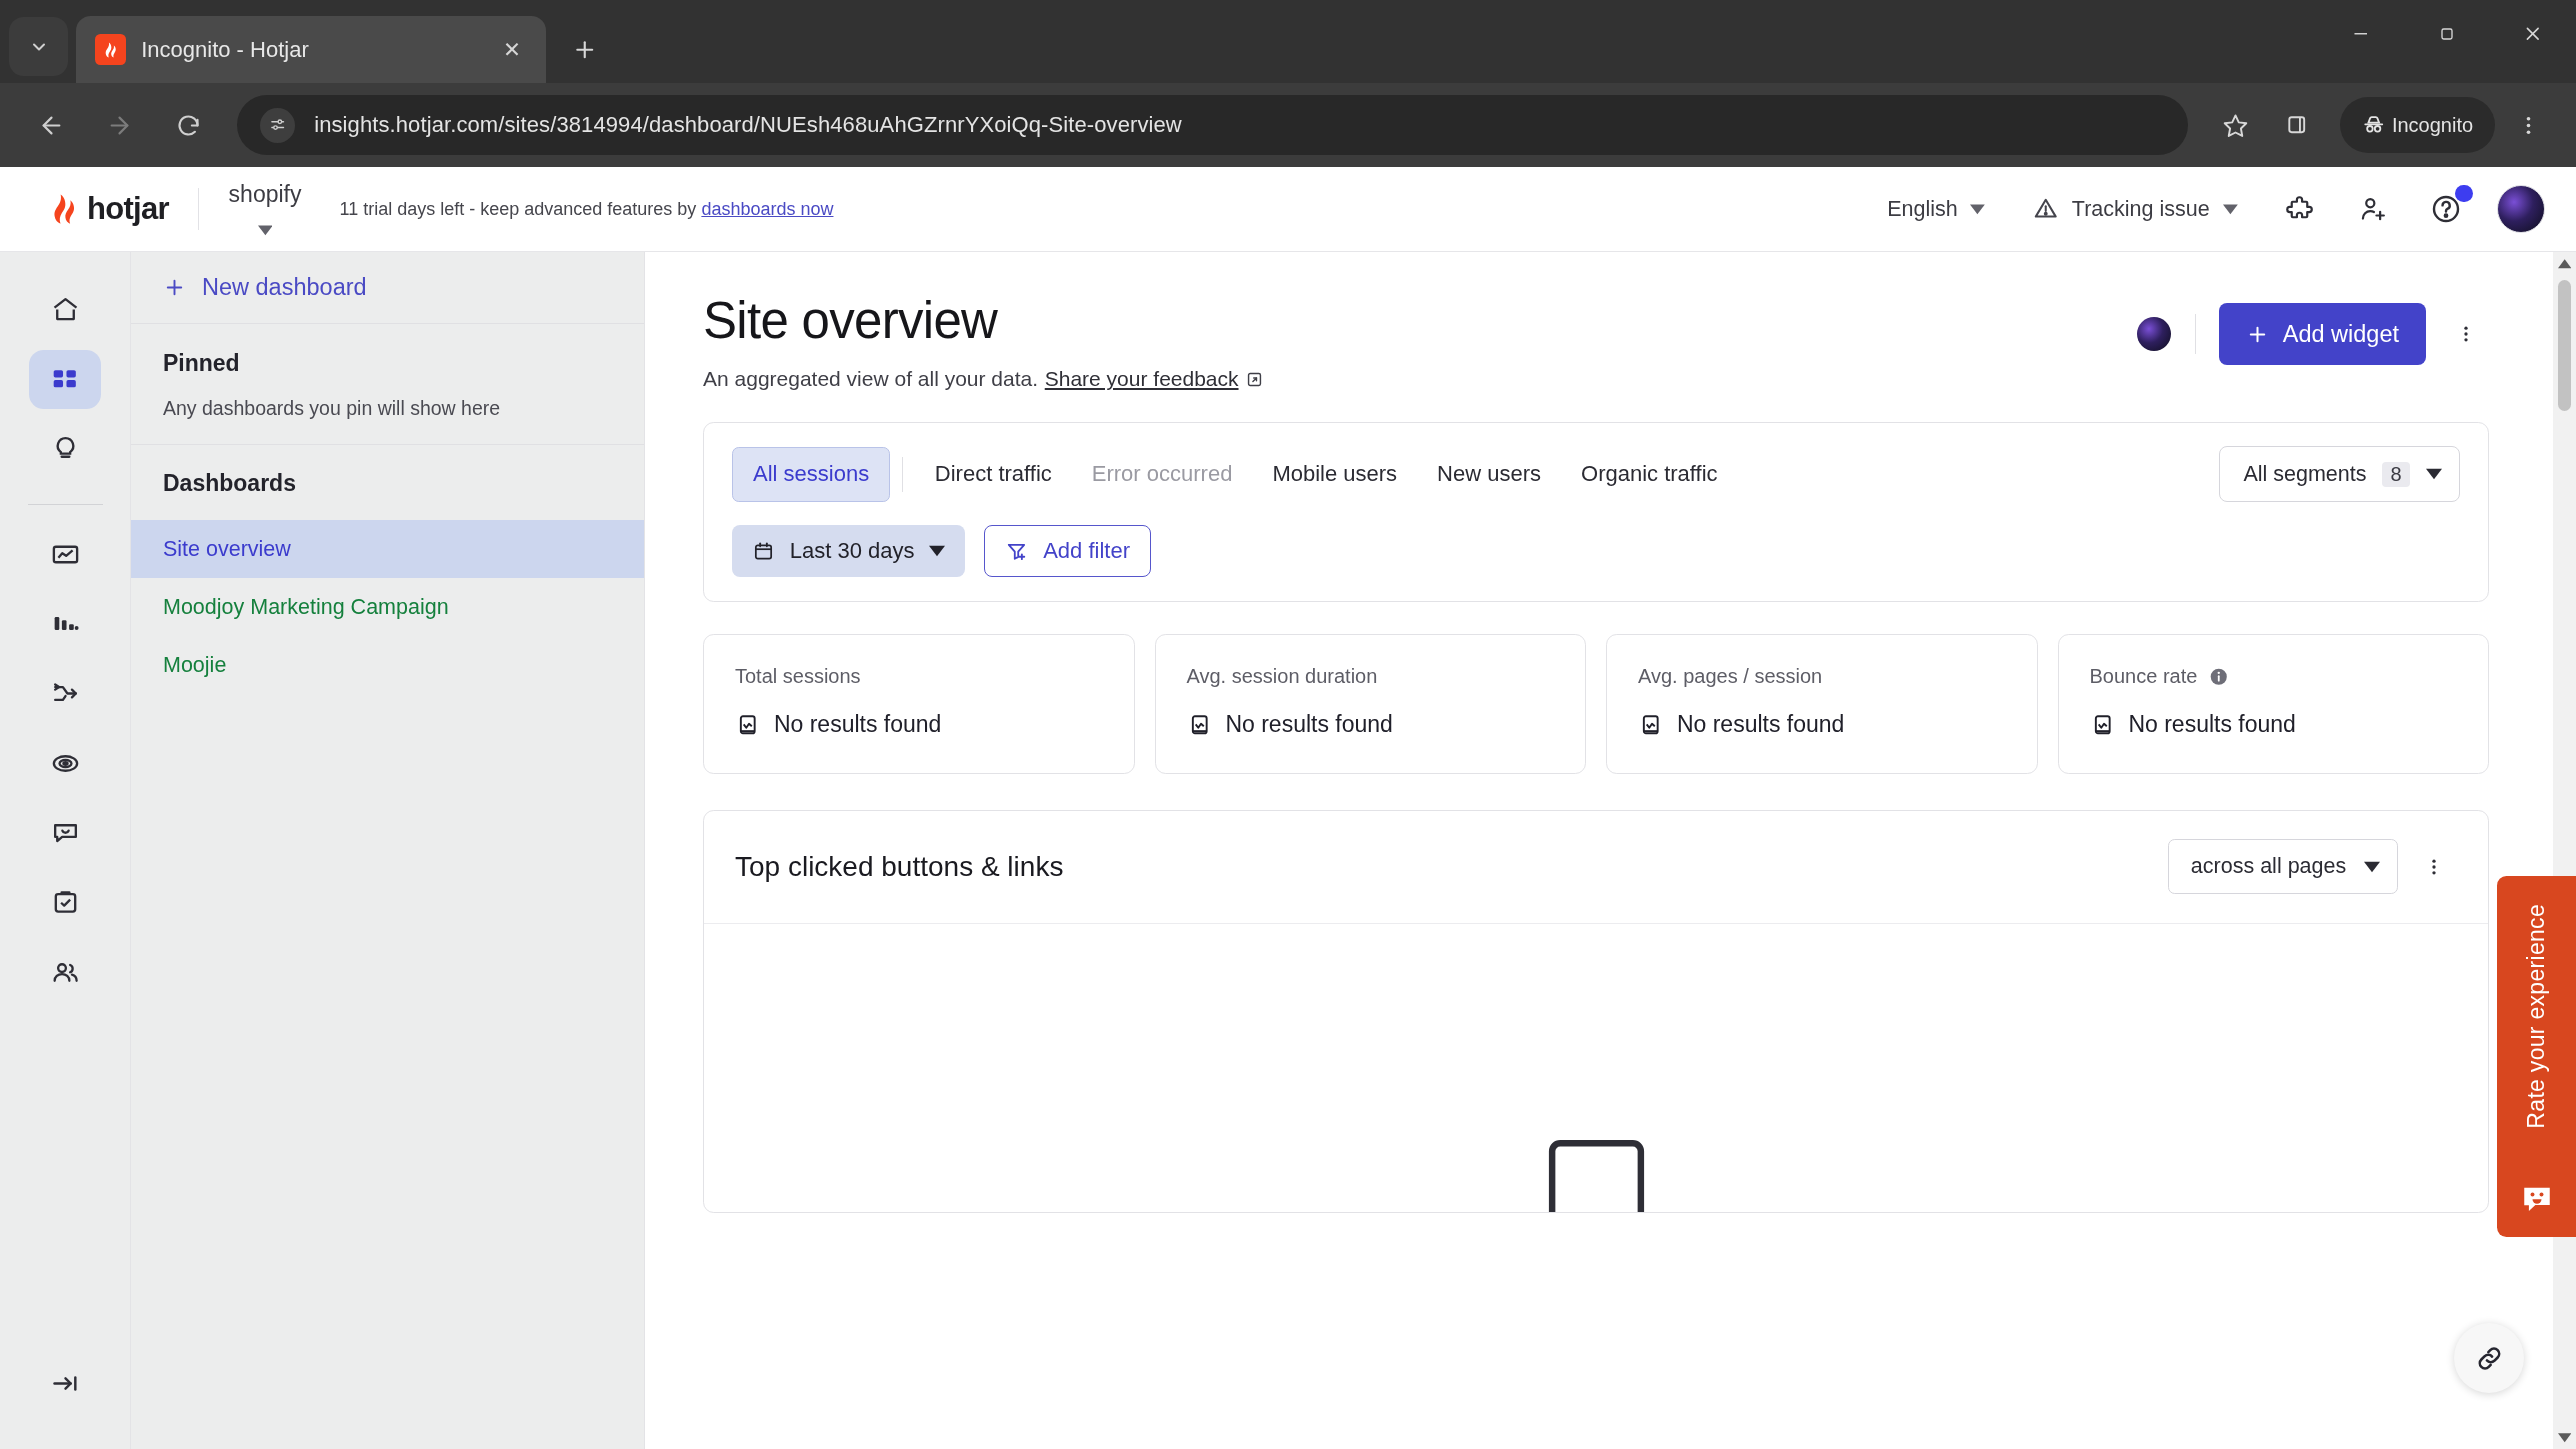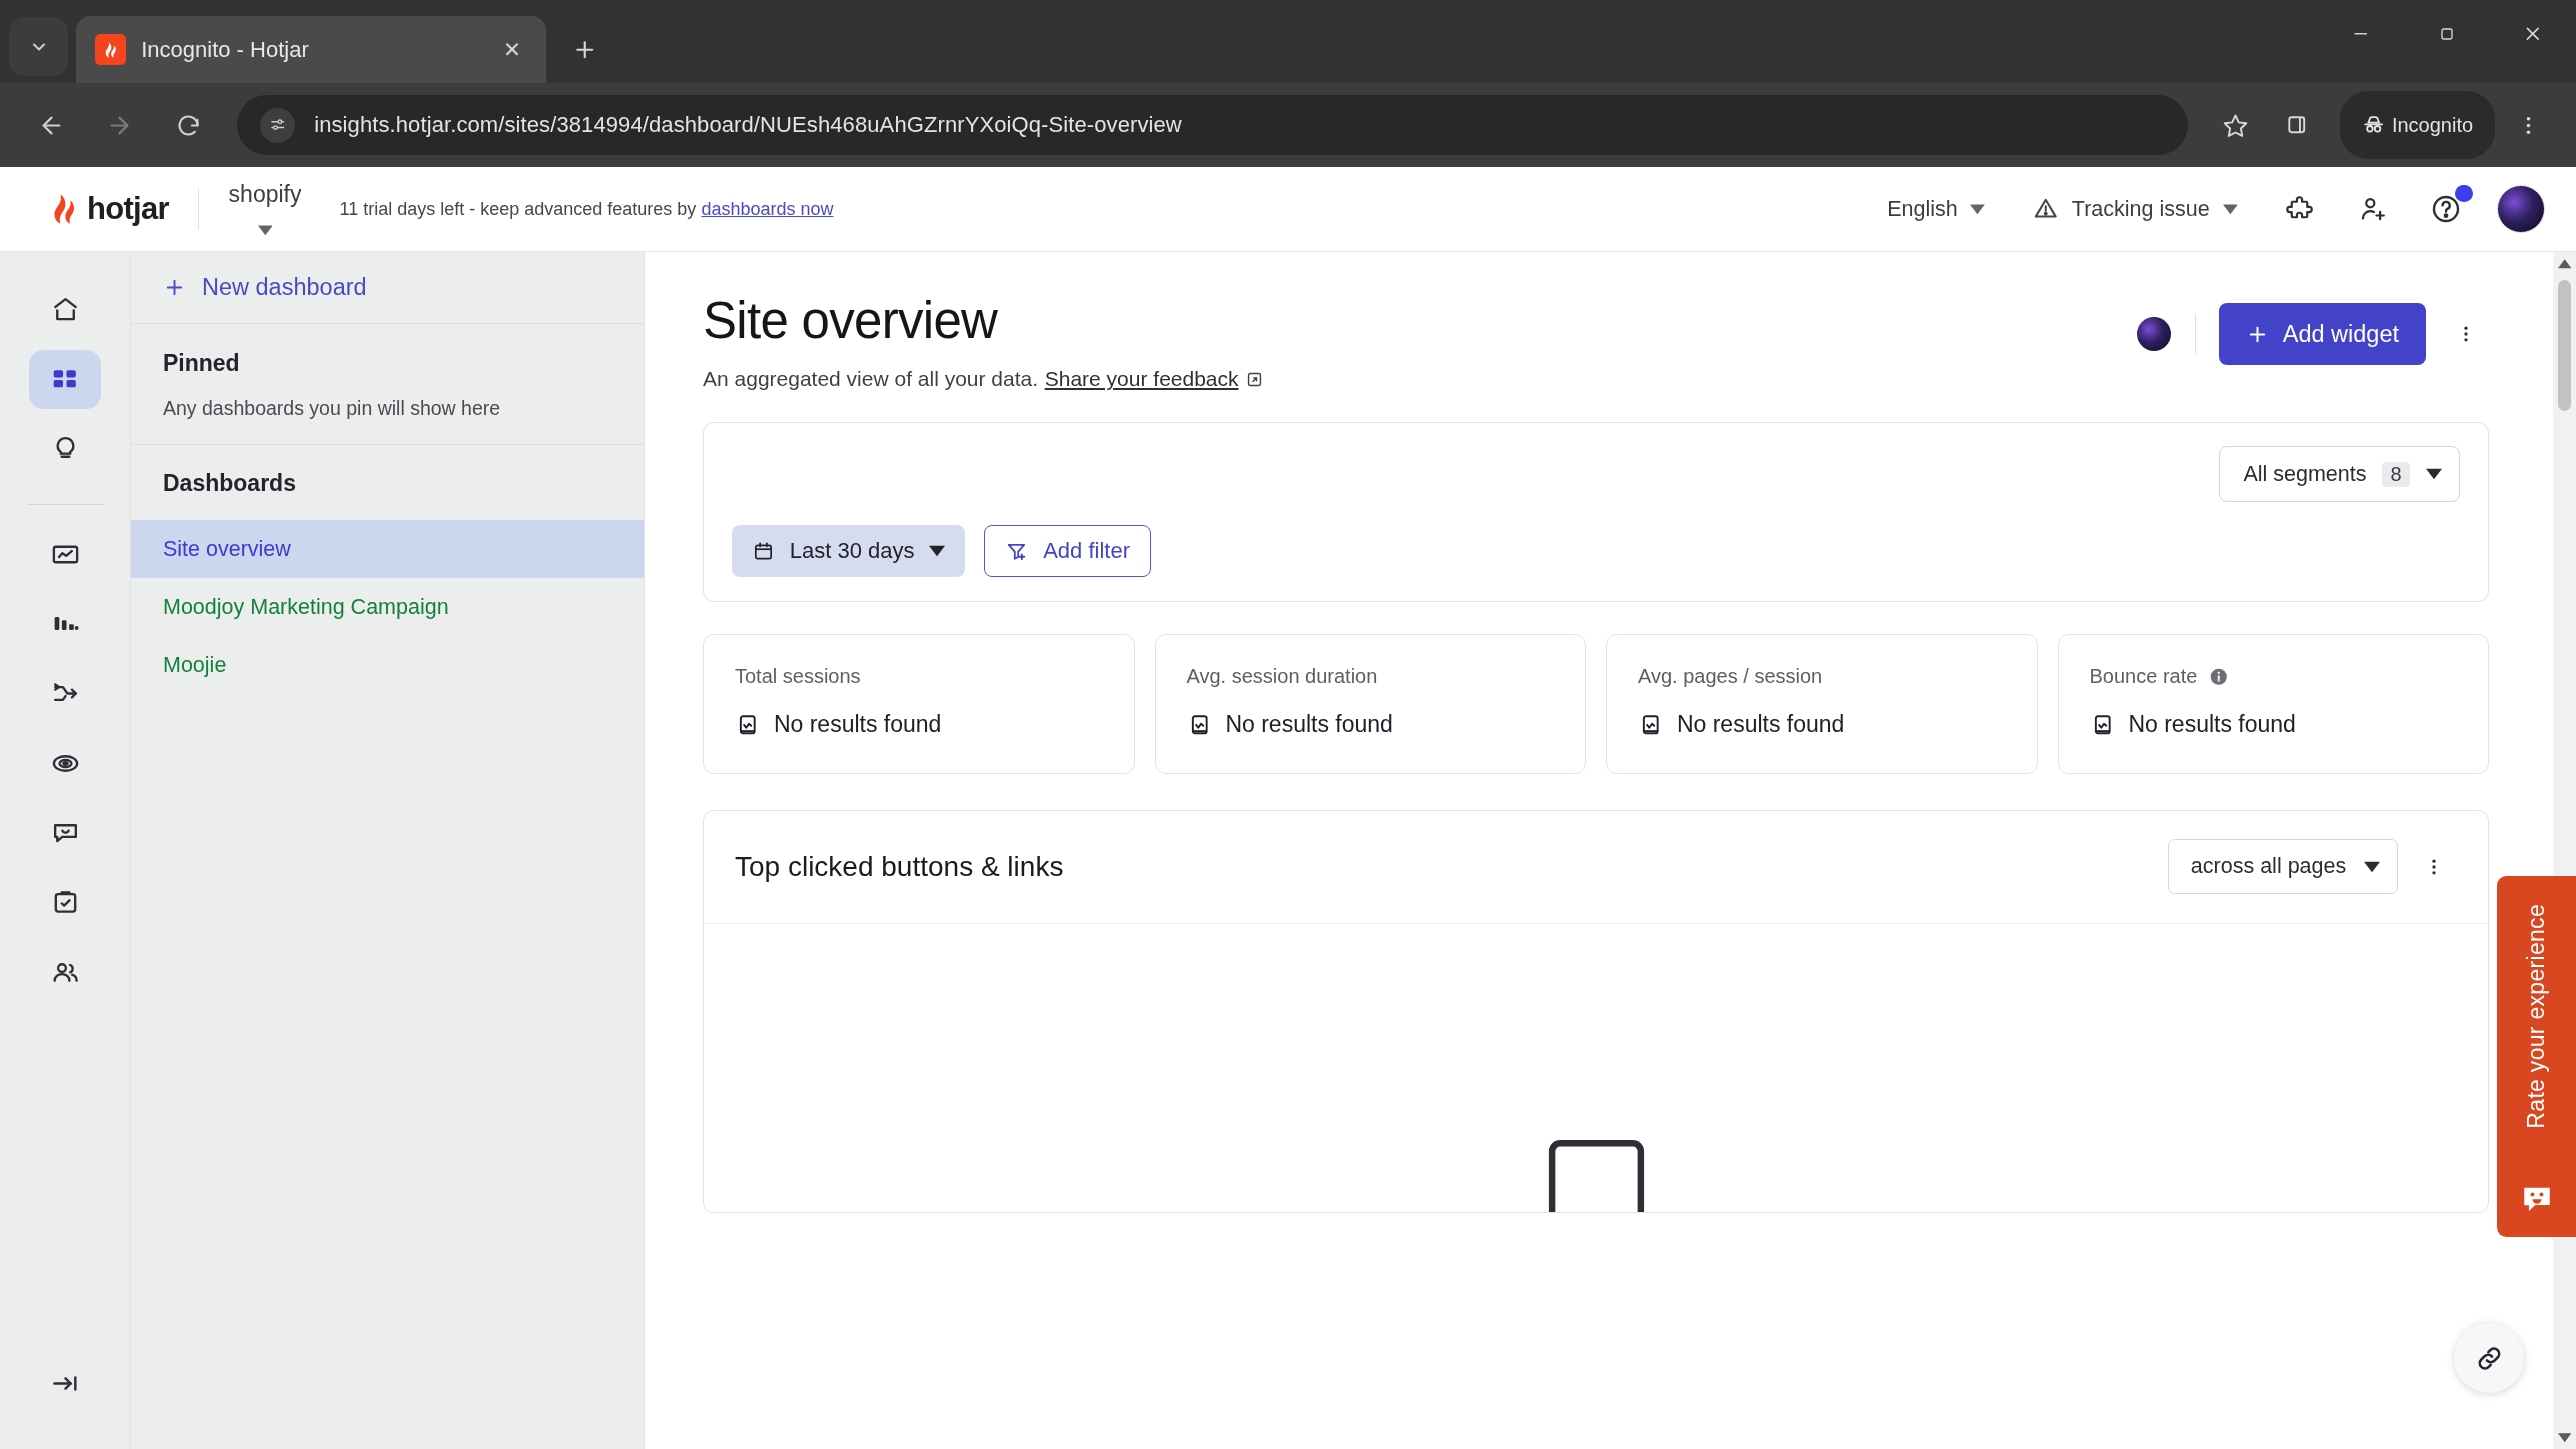--- a/index.html
+++ b/index.html
@@ -48,21 +48,21 @@
   .nav-btn { width: 63px; height: 63px; border-radius:50%; display:flex;align-items:center;justify-content:center; color:#cfcfcf; cursor:pointer; }
   .nav-btn.disabled { color:#7c7c7c; }
   .omnibox {
     flex:1; height: 60px; background:#282828; border-radius: 30px; margin: 0 14.8px 0 12px;
     display:flex; align-items:center; padding: 0 23px; gap: 19px;
   }
   .omnibox-icon { width:35px;height:35px;border-radius:50%; background:#3e3e3e; display:flex;align-items:center;justify-content:center; flex:0 0 35px; cursor:pointer;}
   .omnibox-url { color:#e4e4e4; font-size: 22px; letter-spacing:0.1px; white-space:nowrap; }
   .tb-icon { width:56px;height:56px;border-radius:50%;display:flex;align-items:center;justify-content:center;color:#d8d8d8;cursor:pointer;}
   .incognito-pill {
-    height: 68px; border-radius: 28px; background:#2b2b2b; display:flex; align-items:center;
+    height: 56px; border-radius: 28px; background:#2b2b2b; display:flex; align-items:center;
     gap: 5px; padding: 0 21.5px; margin-left: 9.4px; cursor:pointer;
   }
   .incognito-pill span { color:#e4e4e4; font-size:20px; }
 
   
   .app { flex:1; background:#ffffff; display:flex; flex-direction:column; position:relative; overflow:hidden; }
 
   .app-header {
     height: 85px; flex:0 0 85px; background:#ffffff; border-bottom:0.7px solid #e6e6e9;
     display:flex; align-items:center; padding: 0 31px 0 47px; gap: 0;
@@ -530,20 +530,29 @@
                     <circle cx="12" cy="5" r="2"></circle>
                     <circle cx="12" cy="12" r="2"></circle>
                     <circle cx="12" cy="19" r="2"></circle>
                   </svg>
               </div>
             </div>
           </div>
 
           <div class="card filterbar">
             <div class="seg-row">
+              <div class="seg-tabs">
+                <div class="seg-tab active"><span>All sessions</span></div>
+                <div class="seg-divider"></div>
+                <div class="seg-tab"><span>Direct traffic</span></div>
+                <div class="seg-tab muted"><span>Error occurred</span></div>
+                <div class="seg-tab"><span>Mobile users</span></div>
+                <div class="seg-tab"><span>New users</span></div>
+                <div class="seg-tab"><span>Organic traffic</span></div>
+              </div>
               <div class="all-seg">
                 <span class="lbl">All segments</span>
                 <span class="cnt">8</span>
                 <svg width="16" height="16" viewBox="0 0 12 8" fill="#2b2b33">
                     <polygon points="0,0 12,0 6,8"></polygon>
                   </svg>
               </div>
             </div>
 
             <div class="filt-row">

